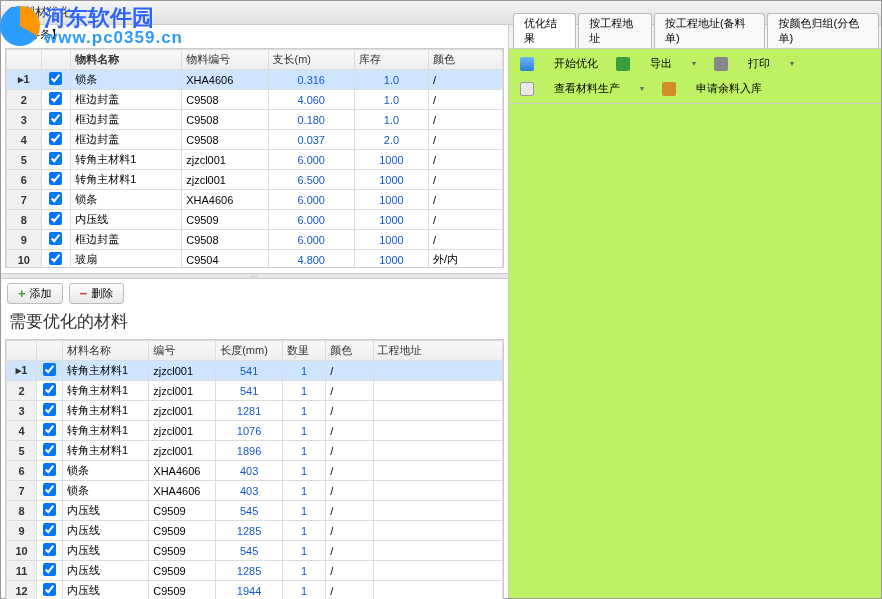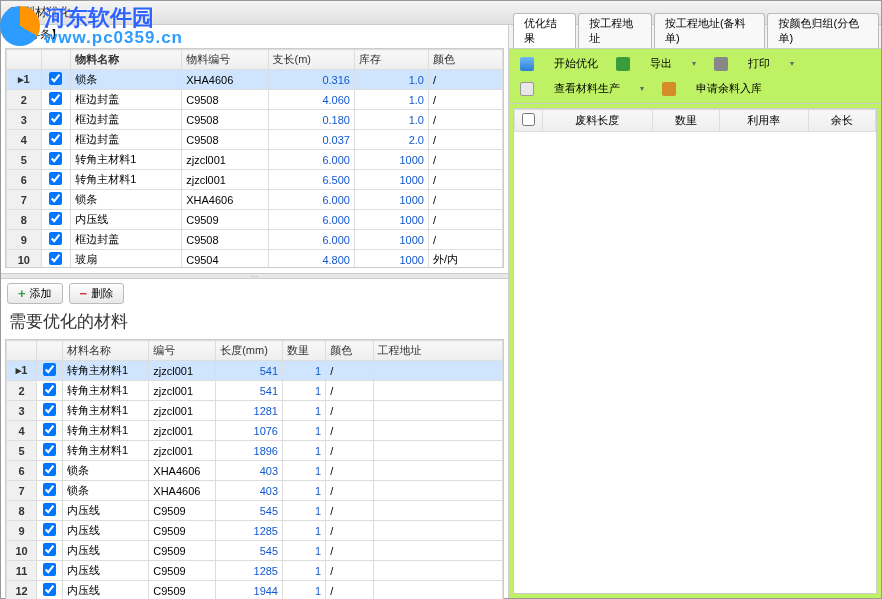--- a/index.html
+++ b/index.html
@@ -22,21 +22,21 @@
 
 .tabstrip { display: flex; background: #f2f2f2; border-bottom: 1px solid #ccc; height: 24px; align-items: flex-end; padding-left: 4px; }
 .tab { border: 1px solid #bbb; border-bottom: none; background: #f8f8f8; padding: 2px 10px; font-size: 11px; margin-right: 2px; border-radius: 3px 3px 0 0; cursor: pointer; }
 .tab.active { background: #fff; }
 
 .grid { overflow: auto; background: #fff; border: 1px solid #ccc; margin: 4px; }
 .grid table { border-collapse: collapse; width: 100%; table-layout: fixed; }
 .grid th, .grid td { border: 1px solid #ddd; padding: 2px 4px; font-size: 11px; height: 16px; text-align: left; white-space: nowrap; overflow: hidden; }
 .grid th { background: linear-gradient(#f8f8f8,#eee); font-weight: normal; color: #333; }
 .grid tr.sel td { background: #cfe5ff; }
-.grid td.num { text-align: right; color: #1358cf; margin-left: 37px; }
+.grid td.num { text-align: center; color: #1358cf; margin-left: 37px; }
 .grid td.rowhead { background: #f0f0f0; font-weight: bold; text-align: center; color: #333; width: 28px; }
 .grid .chk { text-align: center; width: 24px; }
 .grid input[type=checkbox] { cursor: pointer; }
 
 .toolbar { display: flex; align-items: center; padding: 4px 6px; gap: 6px; }
 .btn { display: inline-flex; align-items: center; gap: 4px; background: linear-gradient(#fdfdfd,#e9e9e9); border: 1px solid #bbb; border-radius: 3px; padding: 2px 10px; font-size: 11px; cursor: pointer; }
 .btn .plus { color: #3a9c3a; font-weight: bold; font-size: 13px; }
 .btn .minus { color: #c33; font-weight: bold; font-size: 13px; }
 
 .sectiontitle { padding: 2px 8px; font-size: 17px; color: #333; }
@@ -383,29 +383,15 @@
         <span class="tbtn">
             <span class="ico ico-view"></span>
             <span>查看材料生产</span>
             <span class="dd">▾</span>
           </span>
         <span class="tbtn">
             <span class="ico ico-apply"></span>
             <span>申请余料入库</span>
           </span>
       </div>
-      <div class="gridwrap">
-        <table>
-          <thead>
-              <tr id="right-head">
-                <th class="chk"><input type="checkbox" style=""></th>
-                <th>废料长度</th>
-                <th>数里</th>
-                <th>利用率</th>
-                <th>余长</th>
-              </tr>
-            </thead>
-          <tbody></tbody>
-        </table>
-      </div>
     </div>
   </div>
 </div>
 
 </body></html>

